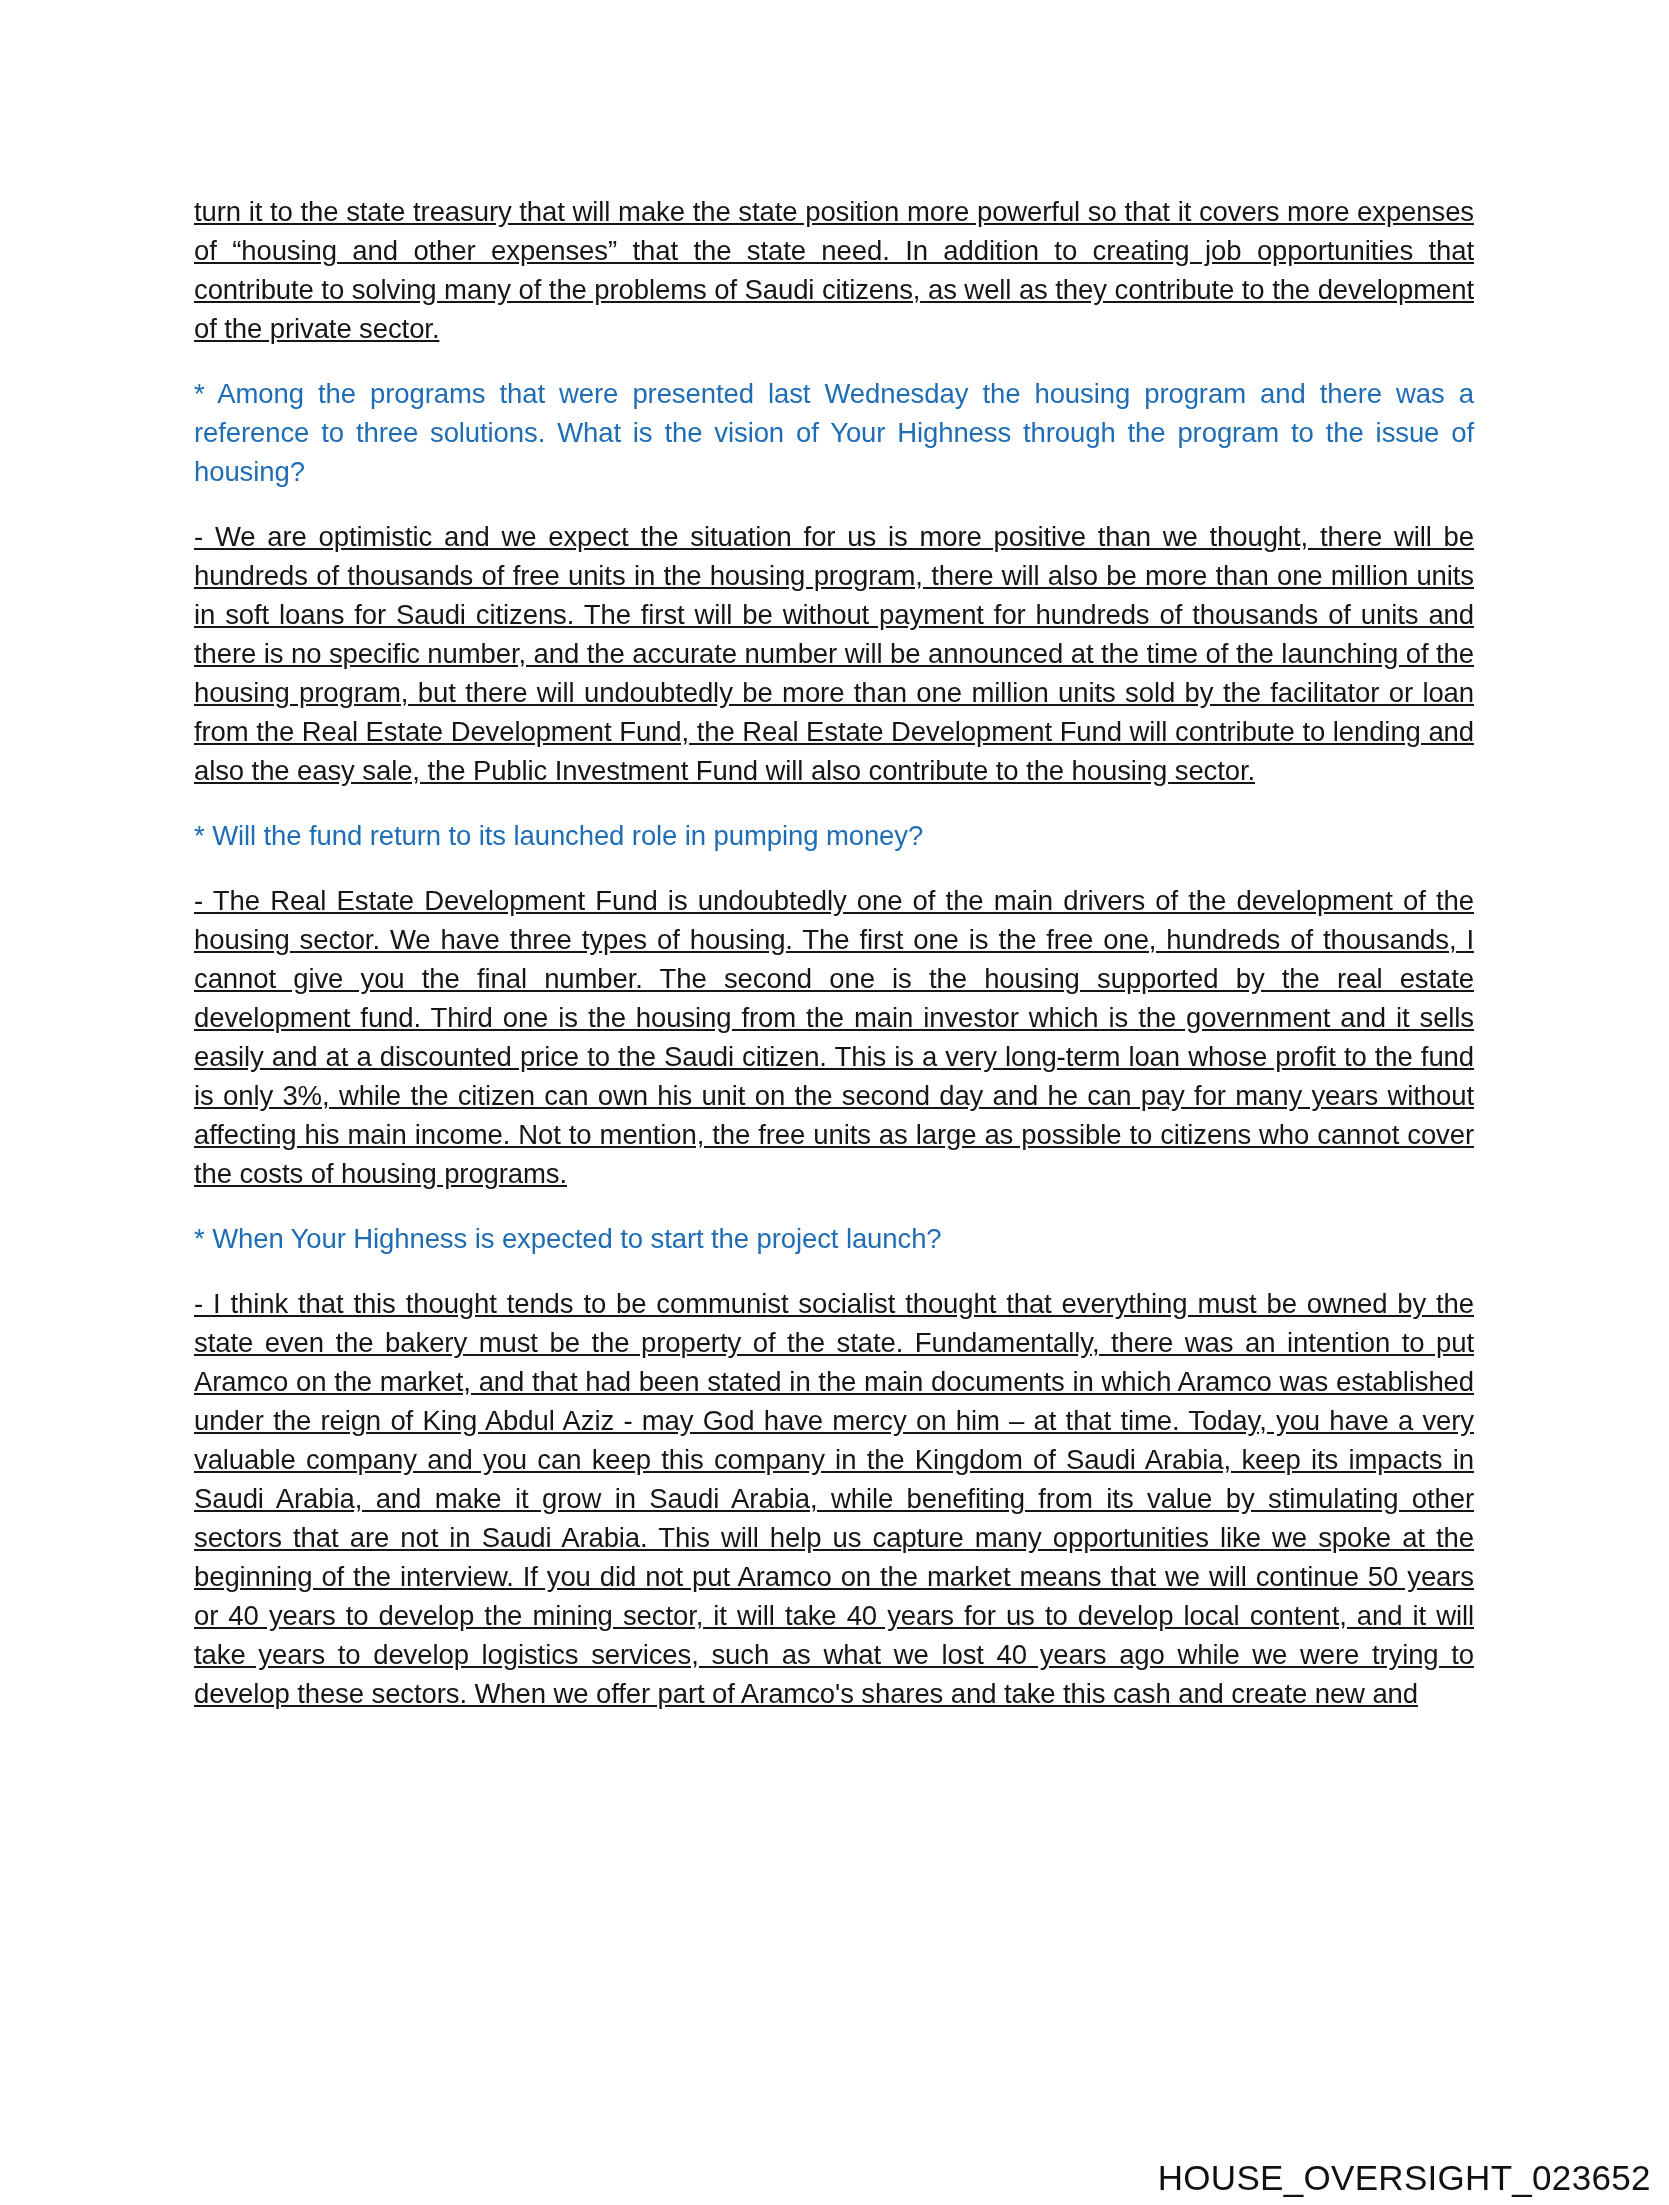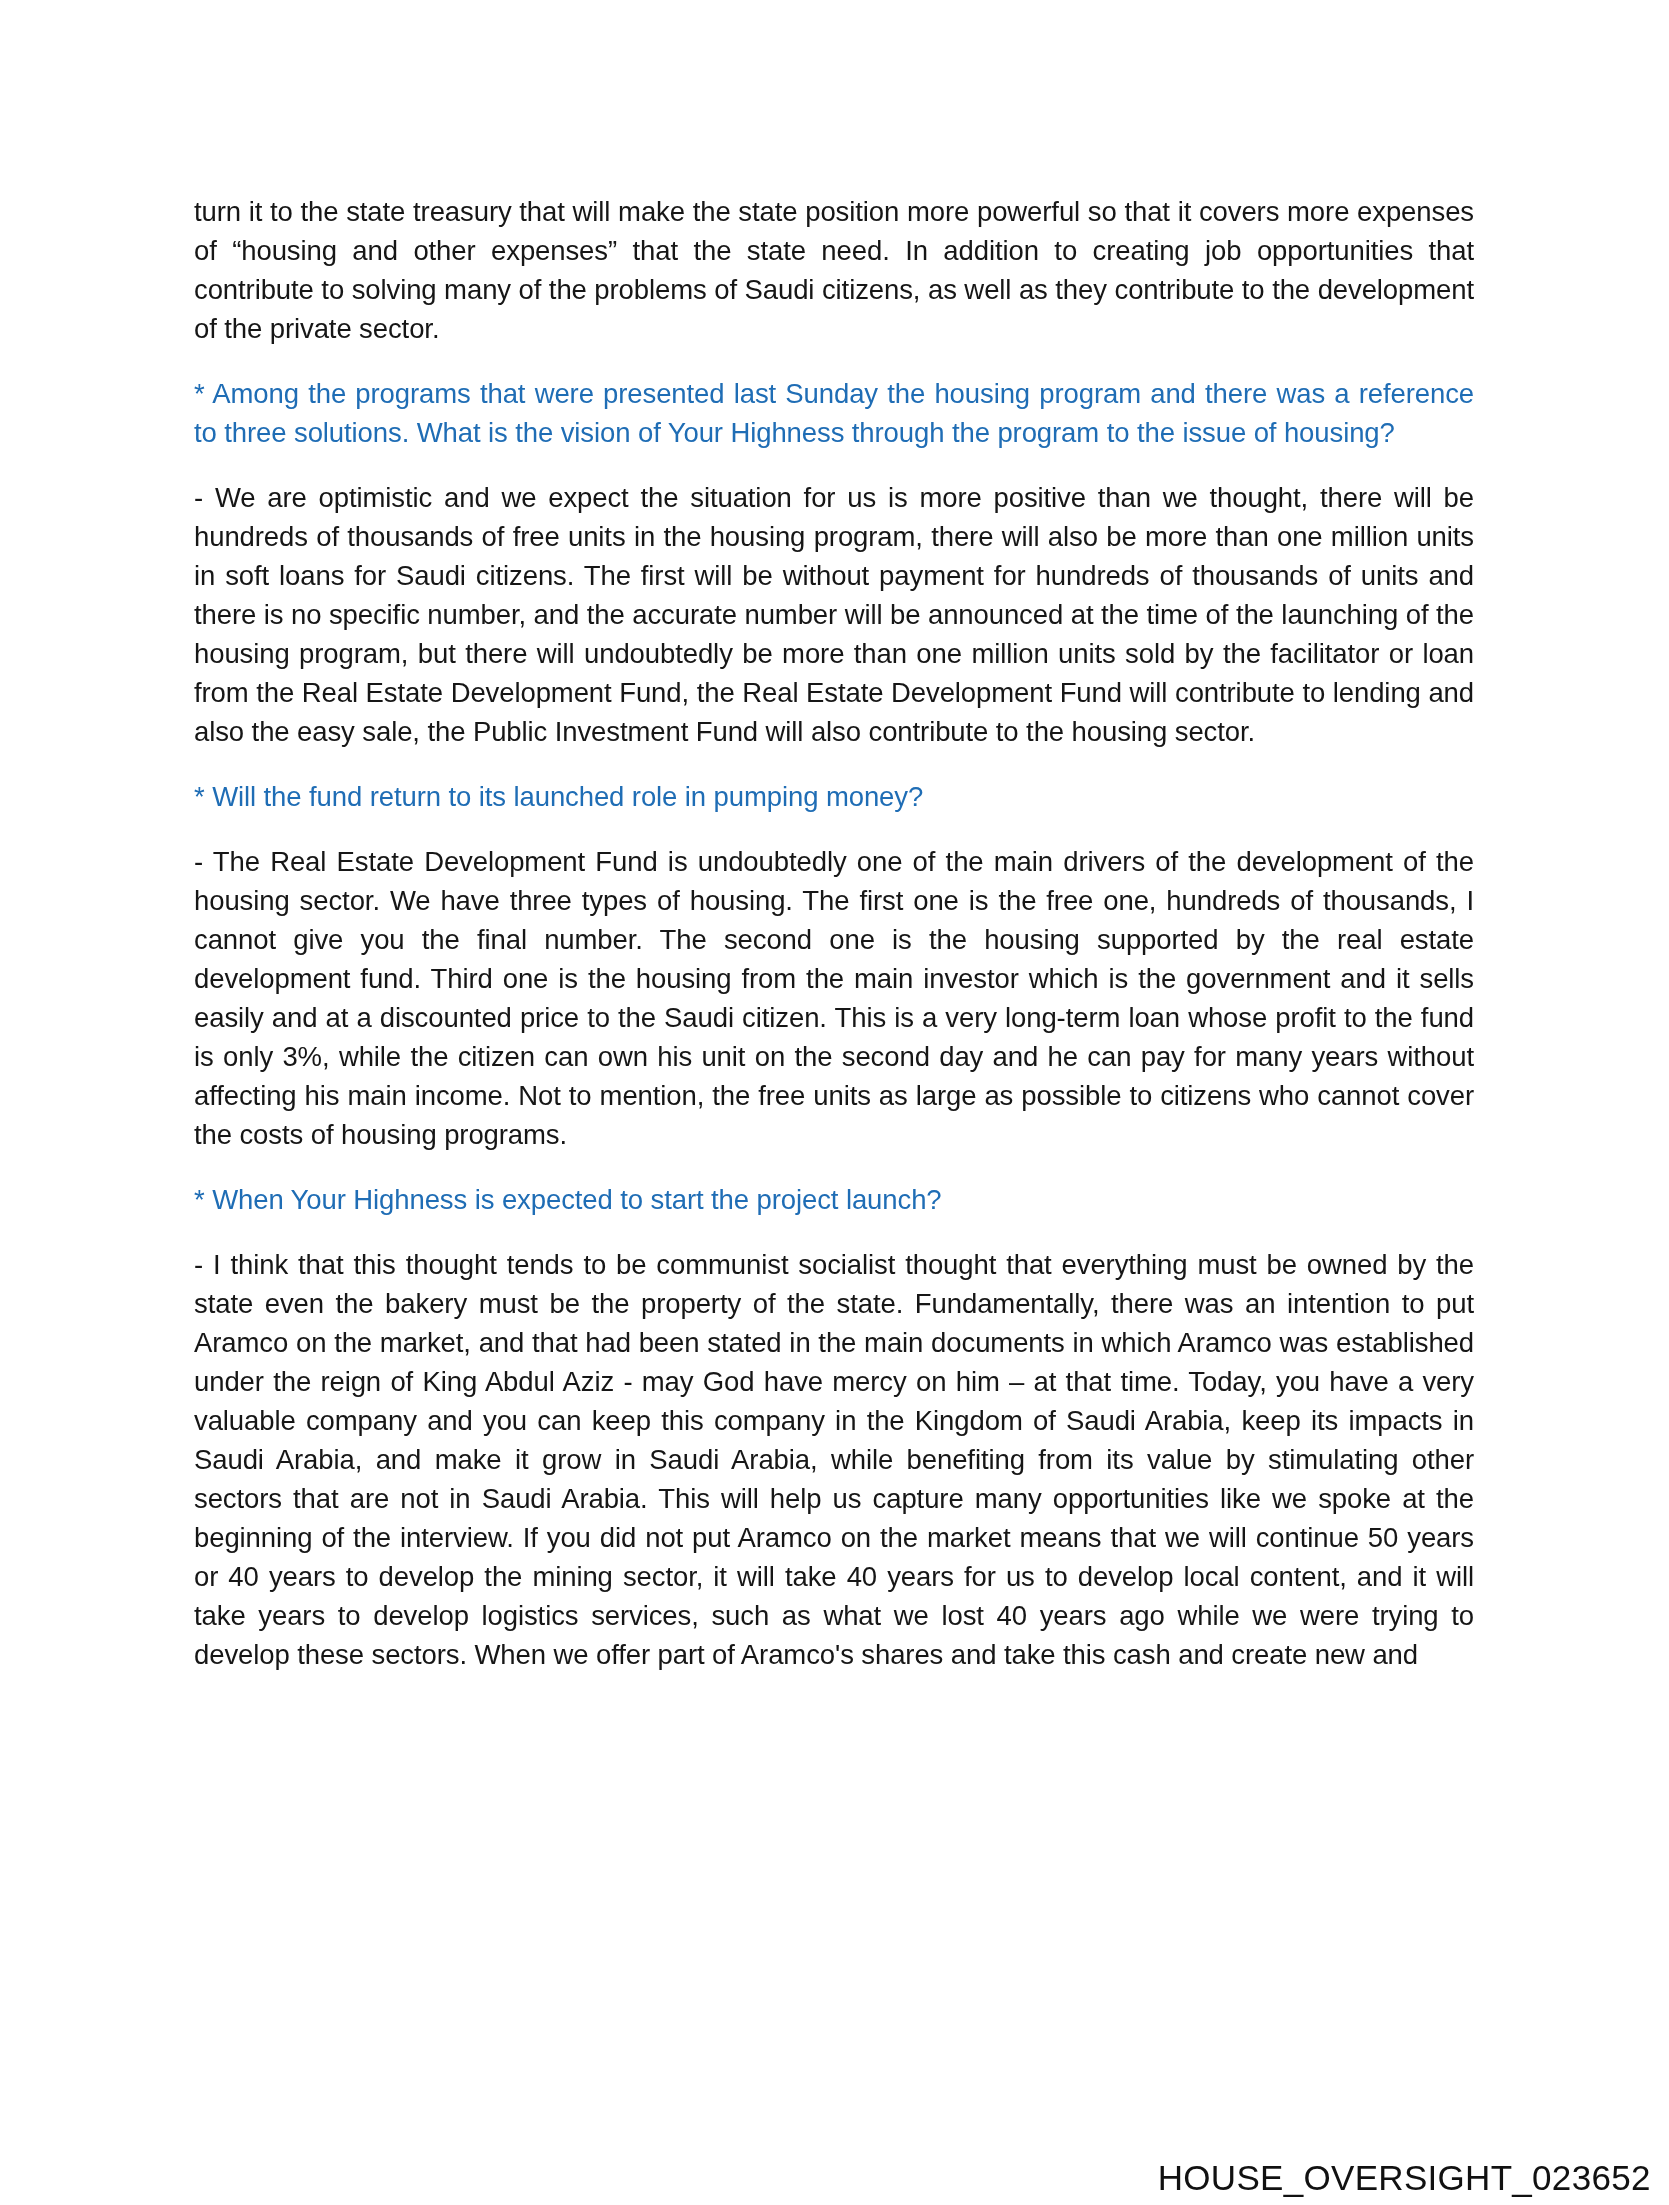--- a/index.html
+++ b/index.html
@@ -23,41 +23,42 @@
   }
   .content p {
     margin: 0 0 26px 0;
     font-size: 27.5px;
     line-height: 39px;
     text-align: justify;
     letter-spacing: -0.1px;
   }
   .content p.body {
     color: #161616;
+    text-decoration: underline;
   }
   .content p.question {
     color: #1f6db5;
   }
   .footer {
     position: absolute;
     right: 18.3px;
     bottom: 7px;
     font-size: 35px;
     color: #111111;
     letter-spacing: 0.3px;
     font-family: "Liberation Sans", sans-serif;
   }
 </style>
 </head>
 <body>
 
 <div class="page">
   <div class="content" id="paragraph-container">
       <p class="body">turn it to the state treasury that will make the state position more powerful so that it covers more expenses of “housing and other expenses” that the state need. In addition to creating job opportunities that contribute to solving many of the problems of Saudi citizens, as well as they contribute to the development of the private sector.</p>
-      <p class="question">* Among the programs that were presented last Sunday the housing program and there was a reference to three solutions. What is the vision of Your Highness through the program to the issue of housing?</p>
+      <p class="question">* Among the programs that were presented last Wednesday the housing program and there was a reference to three solutions. What is the vision of Your Highness through the program to the issue of housing?</p>
       <p class="body">- We are optimistic and we expect the situation for us is more positive than we thought, there will be hundreds of thousands of free units in the housing program, there will also be more than one million units in soft loans for Saudi citizens. The first will be without payment for hundreds of thousands of units and there is no specific number, and the accurate number will be announced at the time of the launching of the housing program, but there will undoubtedly be more than one million units sold by the facilitator or loan from the Real Estate Development Fund, the Real Estate Development Fund will contribute to lending and also the easy sale, the Public Investment Fund will also contribute to the housing sector.</p>
       <p class="question">* Will the fund return to its launched role in pumping money?</p>
       <p class="body">- The Real Estate Development Fund is undoubtedly one of the main drivers of the development of the housing sector. We have three types of housing. The first one is the free one, hundreds of thousands, I cannot give you the final number. The second one is the housing supported by the real estate development fund. Third one is the housing from the main investor which is the government and it sells easily and at a discounted price to the Saudi citizen. This is a very long-term loan whose profit to the fund is only 3%, while the citizen can own his unit on the second day and he can pay for many years without affecting his main income. Not to mention, the free units as large as possible to citizens who cannot cover the costs of housing programs.</p>
       <p class="question">* When Your Highness is expected to start the project launch?</p>
       <p class="body">- I think that this thought tends to be communist socialist thought that everything must be owned by the state even the bakery must be the property of the state. Fundamentally, there was an intention to put Aramco on the market, and that had been stated in the main documents in which Aramco was established under the reign of King Abdul Aziz - may God have mercy on him – at that time. Today, you have a very valuable company and you can keep this company in the Kingdom of Saudi Arabia, keep its impacts in Saudi Arabia, and make it grow in Saudi Arabia, while benefiting from its value by stimulating other sectors that are not in Saudi Arabia. This will help us capture many opportunities like we spoke at the beginning of the interview. If you did not put Aramco on the market means that we will continue 50 years or 40 years to develop the mining sector, it will take 40 years for us to develop local content, and it will take years to develop logistics services, such as what we lost 40 years ago while we were trying to develop these sectors. When we offer part of Aramco's shares and take this cash and create new and</p>
     </div>
   <div class="footer">HOUSE_OVERSIGHT_023652</div>
 </div>
 
 

